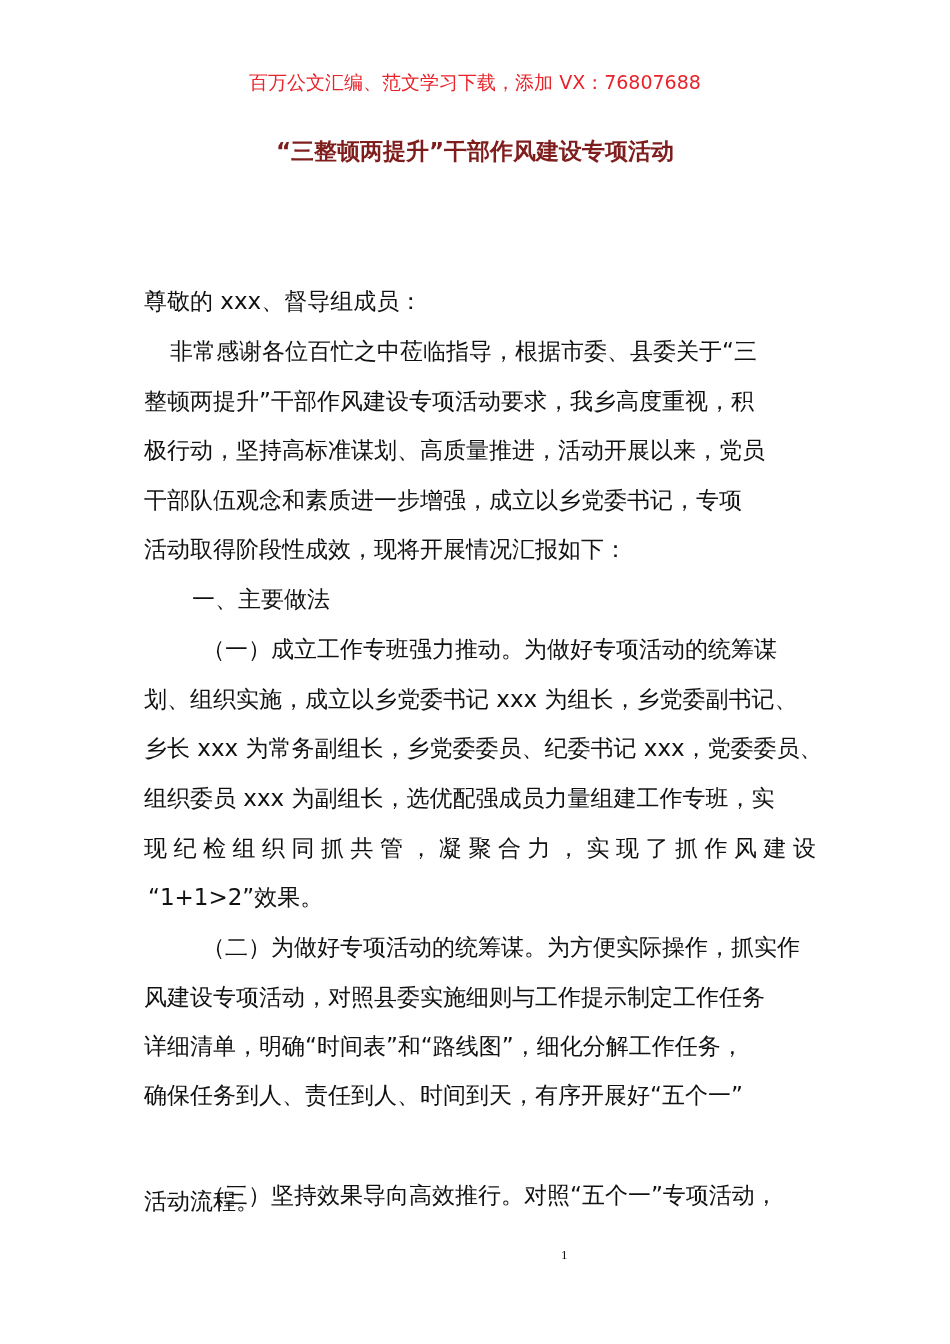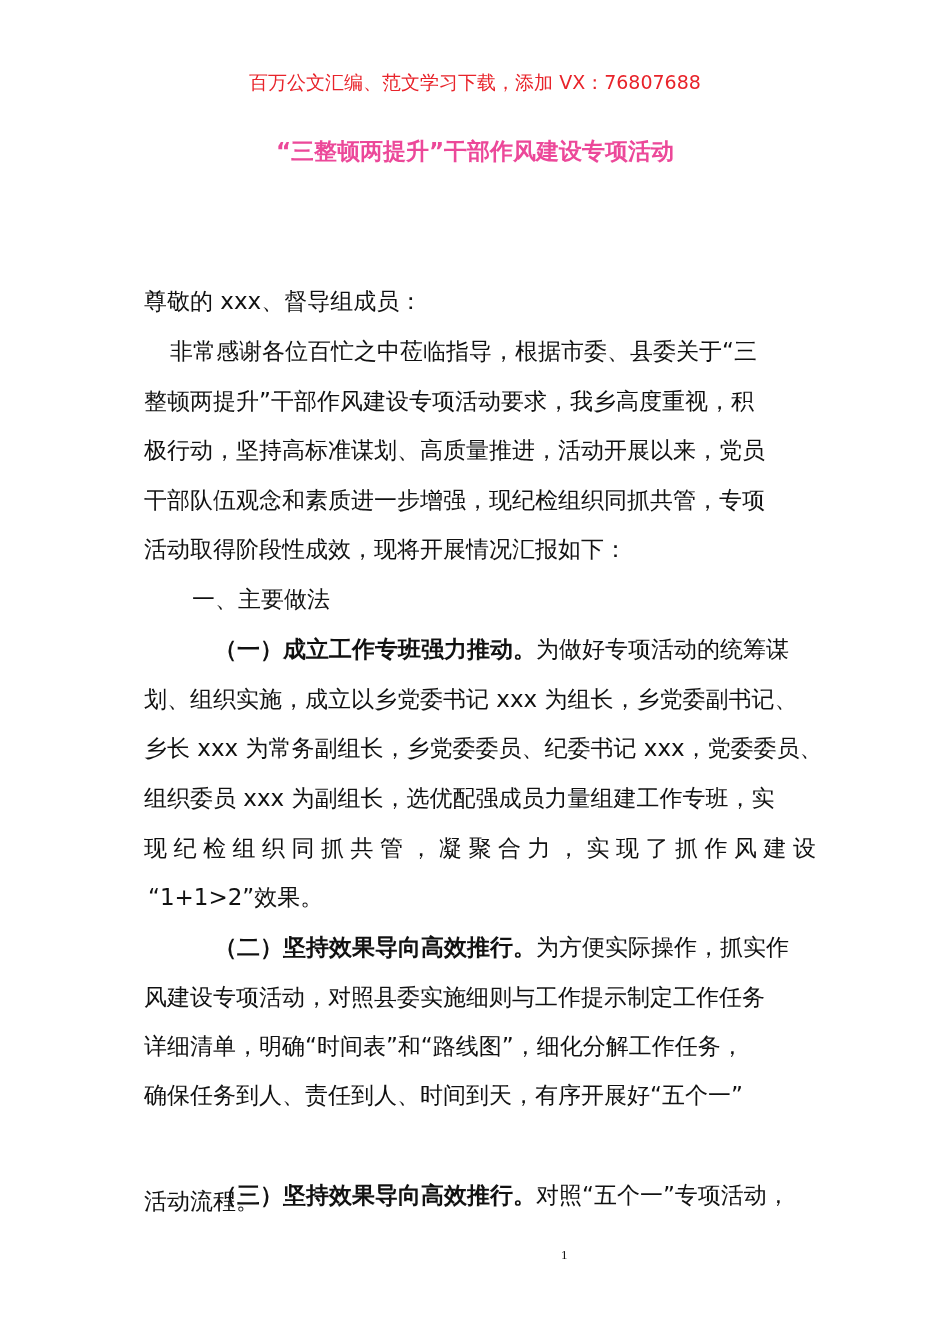--- a/index.html
+++ b/index.html
@@ -34,37 +34,37 @@
       letter-spacing: 0px;
     }
     .title-line {
       position: absolute;
       left: 0;
       width: 950px;
       text-align: center;
       font-size: 23px;
       font-weight: bold;
       line-height: 34px;
-      color: #ec4899;
+      color: #7f1d1d;
     }
     .title-1 { top: 134px; }
     .title-2 { top: 183px; }
     .line {
       position: absolute;
       left: 144px;
       font-size: 23px;
       line-height: 34px;
       white-space: nowrap;
       color: #111111;
     }
     .line.indent1 { left: 170px; }
     .line.indent2 { left: 192px; }
     .line.indent3 { left: 202px; }
     .line.quote-start { left: 148px; }
-    .bold { font-weight: bold; margin-left: 12px; }
+    .bold { font-weight: normal; }
     .spaced { letter-spacing: 6.5px; }
     .page-number {
       position: absolute;
       top: 1246px;
       left: 561px;
       font-family: "Liberation Serif", "DejaVu Serif", serif;
       font-size: 13px;
       line-height: 18px;
       color: #111111;
     }
@@ -76,36 +76,36 @@
 
   <div class="header-ad">百万公文汇编、范文学习下载，添加 VX：76807688</div>
 
   <div class="title-line title-1">“三整顿两提升”干部作风建设专项活动</div>
 
   <div class="line" style="top:284px;">尊敬的 xxx、督导组成员：</div>
 
   <div class="line indent1" style="top:334px;">非常感谢各位百忙之中莅临指导，根据市委、县委关于“三</div>
   <div class="line" style="top:384px;">整顿两提升”干部作风建设专项活动要求，我乡高度重视，积</div>
   <div class="line" style="top:433px;">极行动，坚持高标准谋划、高质量推进，活动开展以来，党员</div>
-  <div class="line" style="top:483px;">干部队伍观念和素质进一步增强，现纪检组织同抓共管，专项</div>
+  <div class="line" style="top:483px;">干部队伍观念和素质进一步增强，成立以乡党委书记，专项</div>
   <div class="line" style="top:532px;">活动取得阶段性成效，现将开展情况汇报如下：</div>
 
   <div class="line indent2" style="top:582px;">一、主要做法</div>
 
   <div class="line indent3" style="top:632px;">
     <span class="bold">（一）成立工作专班强力推动。</span><span>为做好专项活动的统筹谋</span>
   </div>
   <div class="line" style="top:682px;">划、组织实施，成立以乡党委书记 xxx 为组长，乡党委副书记、</div>
   <div class="line" style="top:731px;">乡长 xxx 为常务副组长，乡党委委员、纪委书记 xxx，党委委员、</div>
   <div class="line" style="top:781px;">组织委员 xxx 为副组长，选优配强成员力量组建工作专班，实</div>
   <div class="line spaced" style="top:831px;">现纪检组织同抓共管，凝聚合力，实现了抓作风建设</div>
   <div class="line quote-start" style="top:880px;">“1+1&gt;2”效果。</div>
 
   <div class="line indent3" style="top:930px;">
-    <span class="bold">（二）坚持效果导向高效推行。</span><span>为方便实际操作，抓实作</span>
+    <span class="bold">（二）为做好专项活动的统筹谋。</span><span>为方便实际操作，抓实作</span>
   </div>
   <div class="line" style="top:980px;">风建设专项活动，对照县委实施细则与工作提示制定工作任务</div>
   <div class="line" style="top:1029px;">详细清单，明确“时间表”和“路线图”，细化分解工作任务，</div>
   <div class="line" style="top:1078px;">确保任务到人、责任到人、时间到天，有序开展好“五个一”</div>
   <div class="line" style="top:1184px;">活动流程。</div>
 
   <div class="line indent3" style="top:1178px;">
     <span class="bold">（三）坚持效果导向高效推行。</span><span>对照“五个一”专项活动，</span>
   </div>
 

